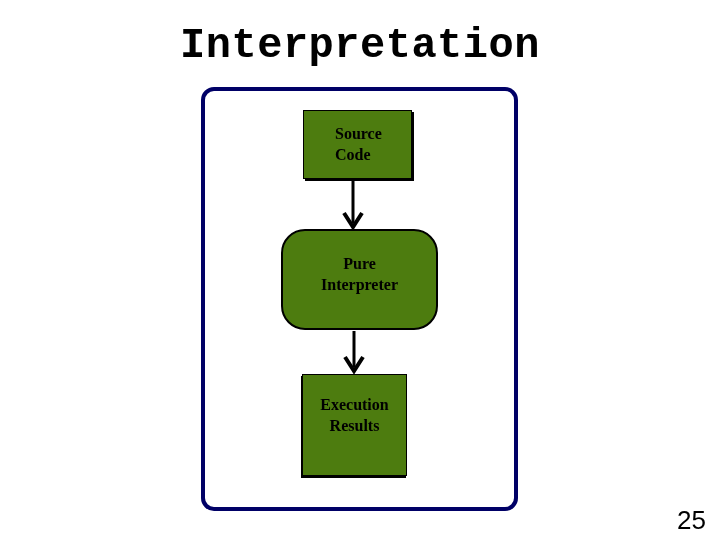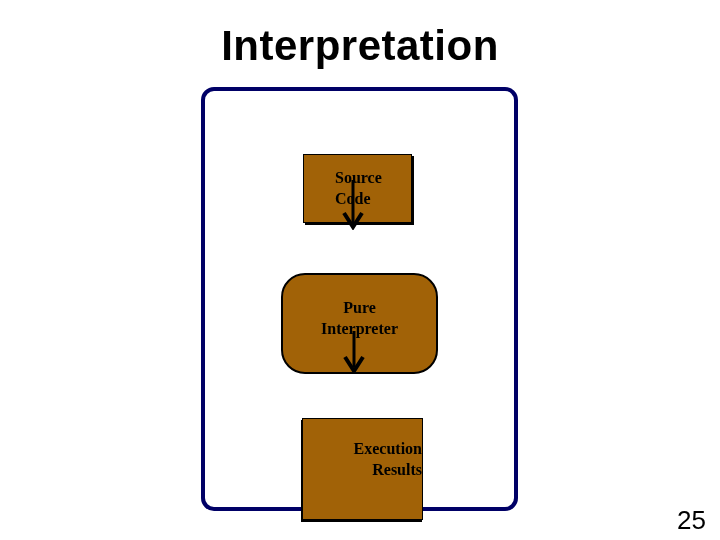--- a/index.html
+++ b/index.html
@@ -14,46 +14,45 @@
     width: 720px;
     height: 540px;
     background: #ffffff;
   }
   .title {
     position: absolute;
     top: 24px;
     left: 0;
     width: 720px;
     text-align: center;
-    font-family: Liberation Sans, sans-serif;
+    font-family: Liberation Mono, monospace;
     font-size: 42px;
     font-weight: bold;
     color: #000000;
     line-height: 44px;
     letter-spacing: 0.5px;
   }
   .frame {
     position: absolute;
     left: 201px;
     top: 87px;
     width: 317px;
     height: 424px;
     border: 4px solid #000066;
     border-radius: 13px;
     background: transparent;
   }
   .node {
     position: absolute;
-    background: #a16207;
+    background: #4d7c0f;
     color: #000000;
     font-family: "Liberation Serif", serif;
     font-size: 16px;
     font-weight: bold;
     line-height: 21px;
-    margin-top: 44px;
   }
   .node-source {
     left: 303px;
     top: 110px;
     width: 109px;
     height: 69px;
     border: 1px solid #000000;
     box-shadow: 2px 2px 0 #000000;
     padding: 12px 0 0 31px;
     text-align: left;
@@ -64,26 +63,26 @@
     width: 157px;
     height: 101px;
     border: 2px solid #000000;
     border-radius: 24px;
     padding-top: 22px;
     text-align: center;
   }
   .node-execution {
     left: 302px;
     top: 374px;
-    width: 121px;
+    width: 105px;
     height: 102px;
     border: 1px solid #000000;
     box-shadow: -1px 2px 0 #000000;
     padding-top: 19px;
-    text-align: right;
+    text-align: center;
   }
   .arrow {
     position: absolute;
     display: block;
   }
   .arrow-1 { left: 340px; top: 180px; }
   .arrow-2 { left: 341px; top: 331px; }
   .page-number {
     position: absolute;
     right: 14px;

